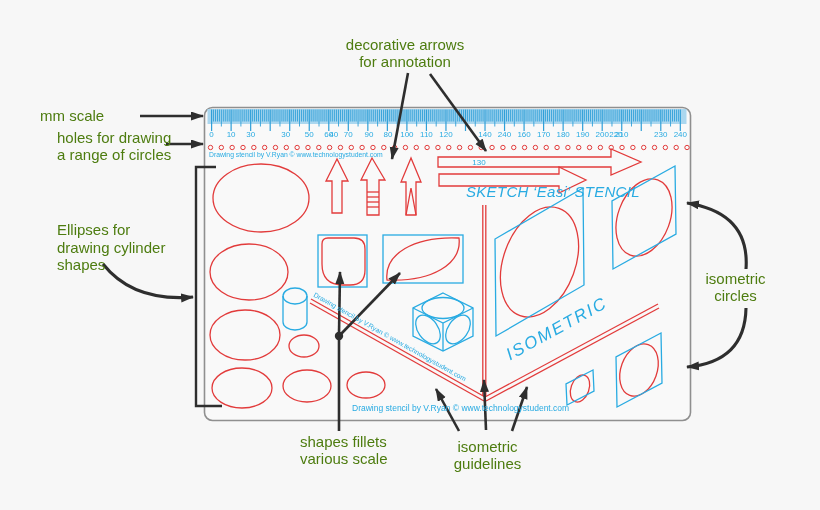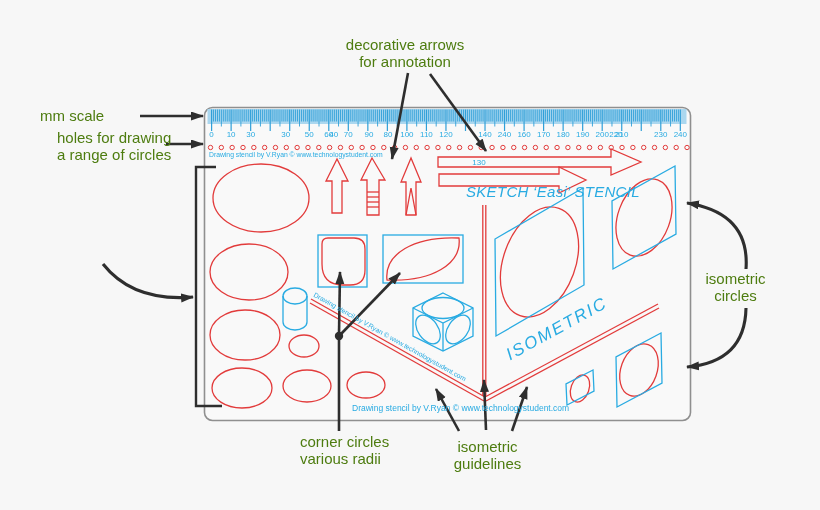--- a/index.html
+++ b/index.html
@@ -443,34 +443,39 @@
 
   <div class="note right" style="left:40px;top:108px;width:100px;">
     <div>mm scale</div>
   </div>
 
   <div class="note" style="left:57px;top:130px;">
     <div>holes for drawing</div>
     <div>a range of circles</div>
   </div>
 
+  <div class="note" style="left:57px;top:221px;line-height:17.5px;">
+    <div>Ellipses for</div>
+    <div>drawing cylinder</div>
+    <div>shapes</div>
+  </div>
 
   <div class="note center" style="left:325px;top:37px;width:160px;">
     <div>decorative arrows</div>
     <div>for annotation</div>
   </div>
 
   <div class="note center" style="left:693px;top:271px;width:85px;">
     <div>isometric</div>
     <div>circles</div>
   </div>
 
   <div class="note" style="left:300px;top:434px;">
-    <div>corner circles</div>
-    <div>various radii</div>
+    <div>shapes fillets</div>
+    <div>various scale</div>
   </div>
 
   <div class="note center" style="left:445px;top:439px;width:85px;">
     <div>isometric</div>
     <div>guidelines</div>
   </div>
 
   <div class="blue-text credit-top">Drawing stencil by V.Ryan © www.technologystudent.com</div>
   <div class="blue-text credit-diag">Drawing stencil by V.Ryan © www.technologystudent.com</div>
   <div class="blue-text credit-bottom">Drawing stencil by V.Ryan © www.technologystudent.com</div>

